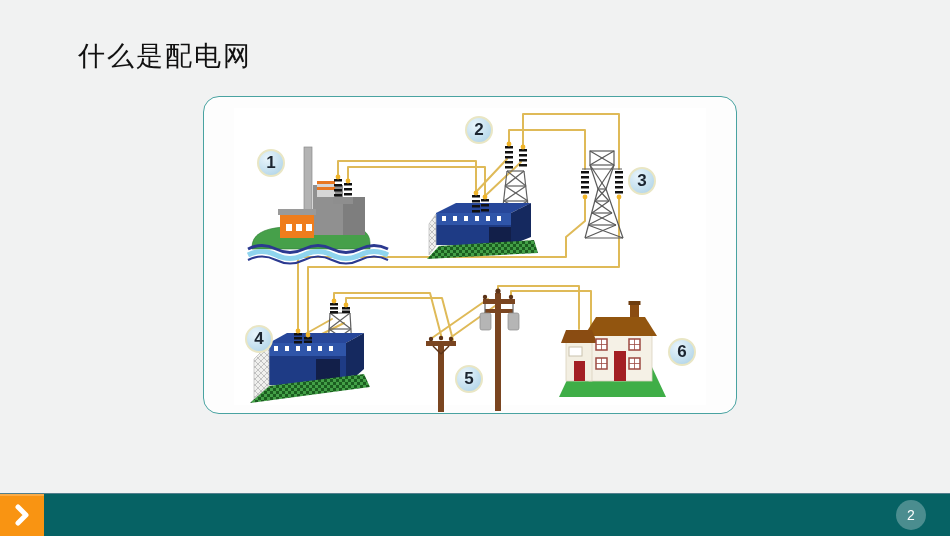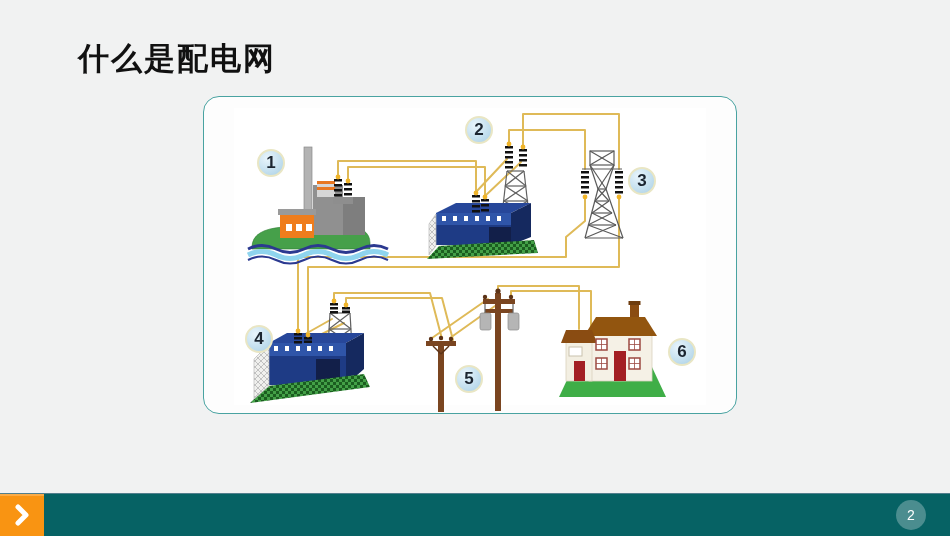--- a/index.html
+++ b/index.html
@@ -3,21 +3,21 @@
 <meta charset="utf-8">
 <style>
   html,body{margin:0;padding:0;}
   body{
     width:950px;height:536px;position:relative;overflow:hidden;
     background:#f1f2f2;
     font-family:"Liberation Sans",sans-serif;
   }
   .slide-title{
     position:absolute;left:78px;top:38px;
-    font-size:31px;letter-spacing:2px;color:#111;font-weight:700;
+    font-size:27px;letter-spacing:2px;color:#111;font-weight:400;
   }
   .diagram-card{
     position:absolute;left:203px;top:96px;width:534px;height:318px;
     background:#fdfdfd;border:1.5px solid #49a3a1;border-radius:16px;
     box-sizing:border-box;
   }
   .diagram-card svg{position:absolute;left:0;top:0;}
   .badge{
     position:absolute;width:28px;height:28px;border-radius:50%;
     border:2px solid #e9e6c4;box-sizing:border-box;

